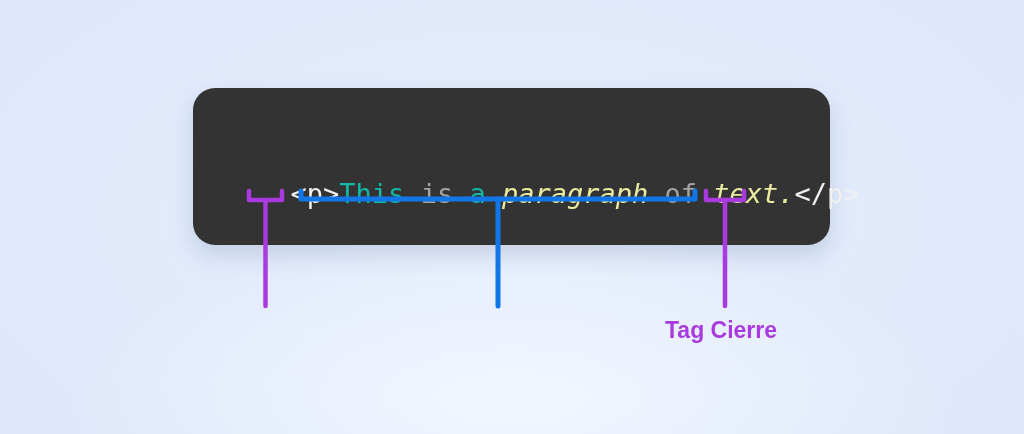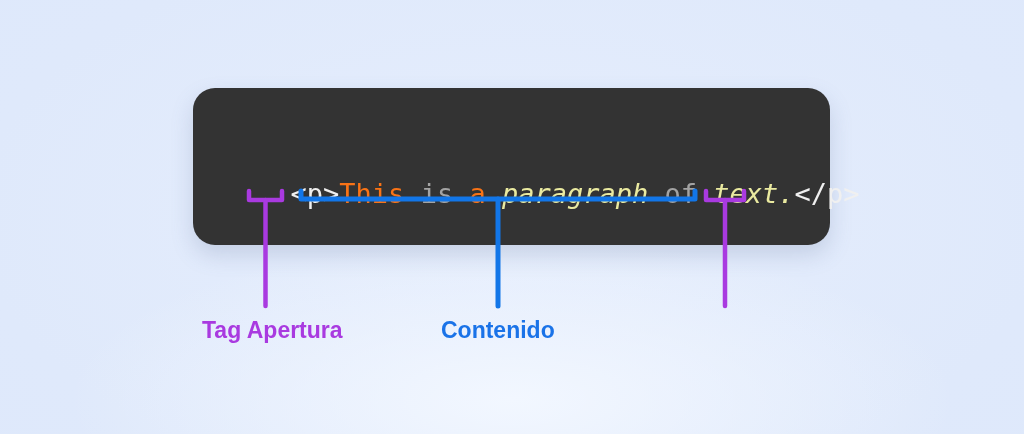--- a/index.html
+++ b/index.html
@@ -44,21 +44,21 @@
     font-family: "DejaVu Sans Mono", "Liberation Mono", monospace;
     font-size: 27px;
     line-height: 1;
     white-space: pre;
     letter-spacing: 0px;
   }
   .code-line-pos {
     top: 65px;
   }
   .tok-tag      { color: #f0f0f0; }
-  .tok-plain    { color: #f97316; margin-top: 36px; }
+  .tok-plain    { color: #14b8a6; margin-top: 36px; }
   .tok-accent   { color: #a3a3a3; }
   .tok-yellow   { color: #eaeaa0; font-style: italic; }
 
   
   #connectors {
     position: absolute;
     left: 0;
     top: 0;
     width: 1024px;
     height: 434px;
@@ -100,18 +100,17 @@
       <path d="M 301 191 L 301 199 L 695 199 L 695 191" fill="none" stroke="#1276e8" stroke-width="5" stroke-linecap="round" stroke-linejoin="round"></path>
       <path d="M 498 199 L 498 306" fill="none" stroke="#1276e8" stroke-width="5" stroke-linecap="round"></path>
     </g>
 
     <g>
       <path d="M 706 191 L 706 200 L 744 200 L 744 191" fill="none" stroke="#a93ae0" stroke-width="4.5" stroke-linecap="round" stroke-linejoin="round"></path>
       <path d="M 725 200 L 725 306" fill="none" stroke="#a93ae0" stroke-width="4.5" stroke-linecap="round"></path>
     </g>
   </svg>
 
-  <div class="caption caption-open">Tag Apertura</div>
 
-  <div class="caption caption-body">Contenido</div>
 
+  <div class="caption caption-close">Tag Cierre</div>
 
 </div>
 
 </body></html>

